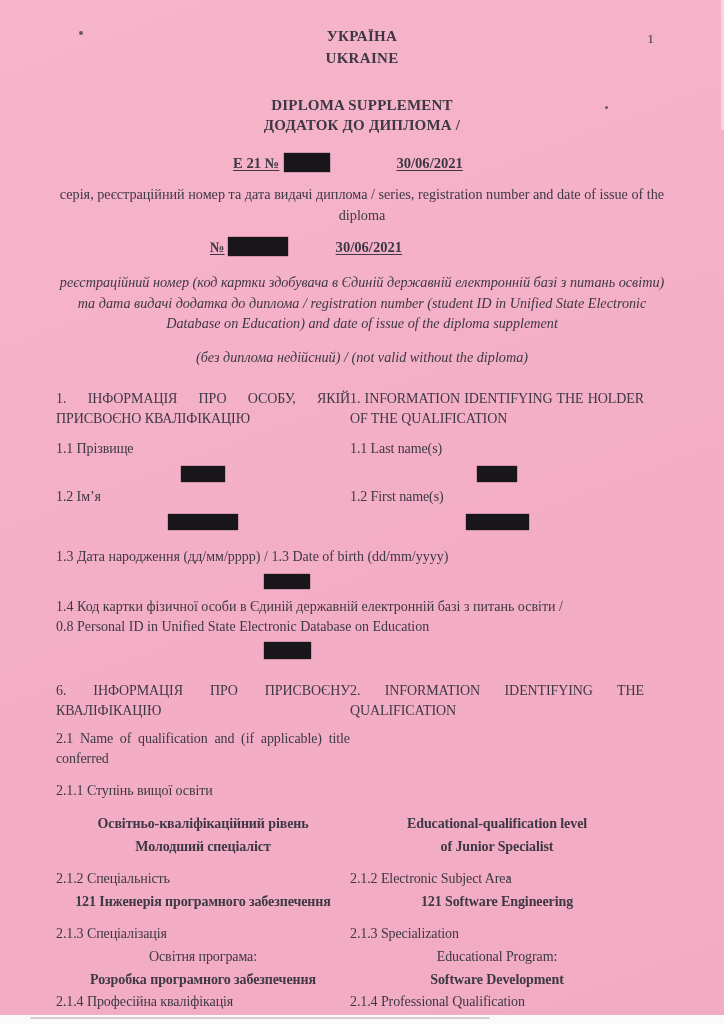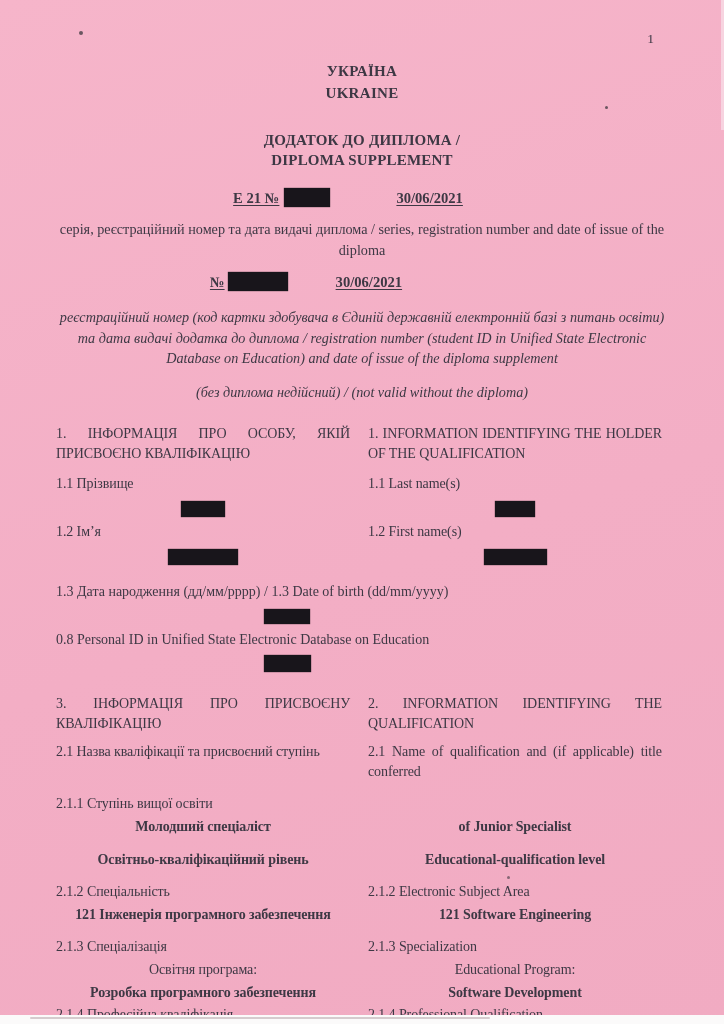--- a/index.html
+++ b/index.html
@@ -12,21 +12,21 @@
     background:linear-gradient(160deg,#f6b5ca 0%, #f3aec5 55%, #f1abc2 100%);
     color:#3d3844;
     font-family:"Liberation Serif","DejaVu Serif",serif;
     font-size:14px;
   }
   .b { font-weight:bold; }
   .u { text-decoration:underline; text-underline-offset:2px; }
 
   .page-number { position:absolute; top:31px; right:70px; font-size:13.5px; }
 
-  header { text-align:center; padding-top:60px; }
+  header { text-align:center; padding-top:25px; }
   .country-line { font-weight:bold; font-size:15px; line-height:22px; letter-spacing:.3px; }
   .doc-title-block { margin-top:26px; }
   .doc-title-line { font-weight:bold; font-size:15px; line-height:20px; letter-spacing:.2px; }
 
   .number-line { margin-top:18px; height:20px; font-size:14.6px; }
   .series-line { position:relative; left:-14px; }
   .reg-line { position:relative; left:-56px; margin-top:12px; }
 
   .redact { display:inline-block; background:#18151b; vertical-align:-4px; box-shadow:0 0 1px #18151b; }
   .r-series { width:46px; height:19px; margin-left:5px; }
@@ -38,21 +38,21 @@
   .r-dob { width:46px; height:15px; }
   .r-id  { width:47px; height:17px; }
   .gap-series { display:inline-block; width:66px; }
   .gap-reg { display:inline-block; width:48px; }
 
   .caption { max-width:612px; margin:11px auto 0; text-align:center; font-size:14.2px; line-height:20.5px; }
   .caption-2 { margin-top:15px;font-style:italic; }
   .validity { margin-top:15px; text-align:center; font-size:14.2px;font-style:italic; }
 
   .columns { margin-top:23px; padding:0 62px 0 56px; }
-  .row { display:flex; gap:18px; }
+  .row { display:flex; }
   .cell { width:294px; flex:none; line-height:20px; letter-spacing:-0.1px; }
   .full { width:100%; line-height:20px; }
   .justify { text-align:justify; }
   .label { }
   .value { font-weight:bold; text-align:center; line-height:21px; }
   .intro { text-align:center; line-height:21px; }
   .box-line { text-align:center; margin-top:5px; margin-bottom:3px; }
   .box-line-offset { text-align:left; padding-left:208px; margin-top:4px; margin-bottom:4px; }
 
   .mt2 { margin-top:2px; } .mt4 { margin-top:12px; } .mt6 { margin-top:6px; }
@@ -71,22 +71,22 @@
 
 <div class="page">
 
   <div class="page-number">1</div>
 
   <header>
     <div class="country-line">УКРАЇНА</div>
     <div class="country-line">UKRAINE</div>
 
     <div class="doc-title-block">
+      <div class="doc-title-line">DIPLOMA SUPPLEMENT</div>
       <div class="doc-title-line">ДОДАТОК ДО ДИПЛОМА /</div>
-      <div class="doc-title-line">DIPLOMA SUPPLEMENT</div>
     </div>
 
     <div class="number-line series-line">
       <span class="b u">Е 21 №</span><span class="redact r-series"></span><span class="gap-series"></span><span class="b u">30/06/2021</span>
     </div>
 
     <p class="caption">серія, реєстраційний номер та дата видачі диплома / series, registration number and date of issue of the diploma</p>
 
     <div class="number-line reg-line">
       <span class="b u">№</span><span class="redact r-reg"></span><span class="gap-reg"></span><span class="b u">30/06/2021</span>
@@ -122,43 +122,43 @@
       </div>
       <div class="cell">
         <div class="label">1.2 First name(s)</div>
         <div class="box-line"><span class="redact r-firstname-en"></span></div>
       </div>
     </div>
 
     <div class="full mt4">1.3 Дата народження (дд/мм/рррр) / 1.3 Date of birth (dd/mm/yyyy)</div>
     <div class="full box-line-offset"><span class="redact r-dob"></span></div>
 
+    <div class="full mt6">1.4 Код картки фізичної особи в Єдиній державній електронній базі з питань освіти /</div>
     <div class="full">0.8 Personal ID in Unified State Electronic Database on Education</div>
     <div class="full box-line-offset"><span class="redact r-id"></span></div>
 
     <div class="row mt20">
-      <div class="cell justify">3. ІНФОРМАЦІЯ ПРО ПРИСВОЄНУ КВАЛІФІКАЦІЮ</div>
+      <div class="cell justify">6. ІНФОРМАЦІЯ ПРО ПРИСВОЄНУ КВАЛІФІКАЦІЮ</div>
       <div class="cell justify">2. INFORMATION IDENTIFYING THE QUALIFICATION</div>
     </div>
 
     <div class="row mt8">
-      <div class="cell">2.1 Назва кваліфікації та присвоєний ступінь</div>
       <div class="cell justify">2.1 Name of qualification and (if applicable) title conferred</div>
     </div>
 
     <div class="row mt4">
       <div class="cell">2.1.1 Ступінь вищої освіти</div>
     </div>
+    <div class="row mt4">
+      <div class="cell value">Освітньо-кваліфікаційний рівень</div>
+      <div class="cell value">Educational-qualification level</div>
+    </div>
     <div class="row mt2">
       <div class="cell value">Молодший спеціаліст</div>
       <div class="cell value">of Junior Specialist</div>
-    </div>
-    <div class="row mt4">
-      <div class="cell value">Освітньо-кваліфікаційний рівень</div>
-      <div class="cell value">Educational-qualification level</div>
     </div>
 
     <div class="row mt4">
       <div class="cell">2.1.2 Спеціальність</div>
       <div class="cell">2.1.2 Electronic Subject Area</div>
     </div>
     <div class="row mt2">
       <div class="cell value">121 Інженерія програмного забезпечення</div>
       <div class="cell value">121 Software Engineering</div>
     </div>

